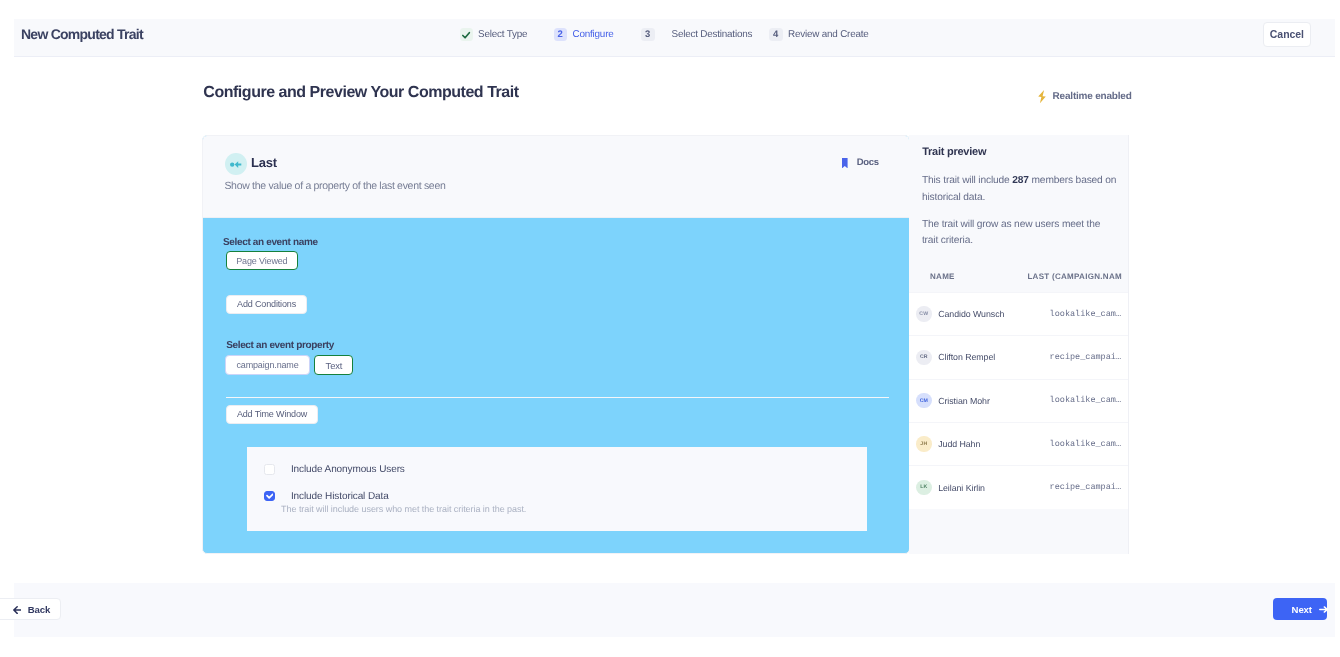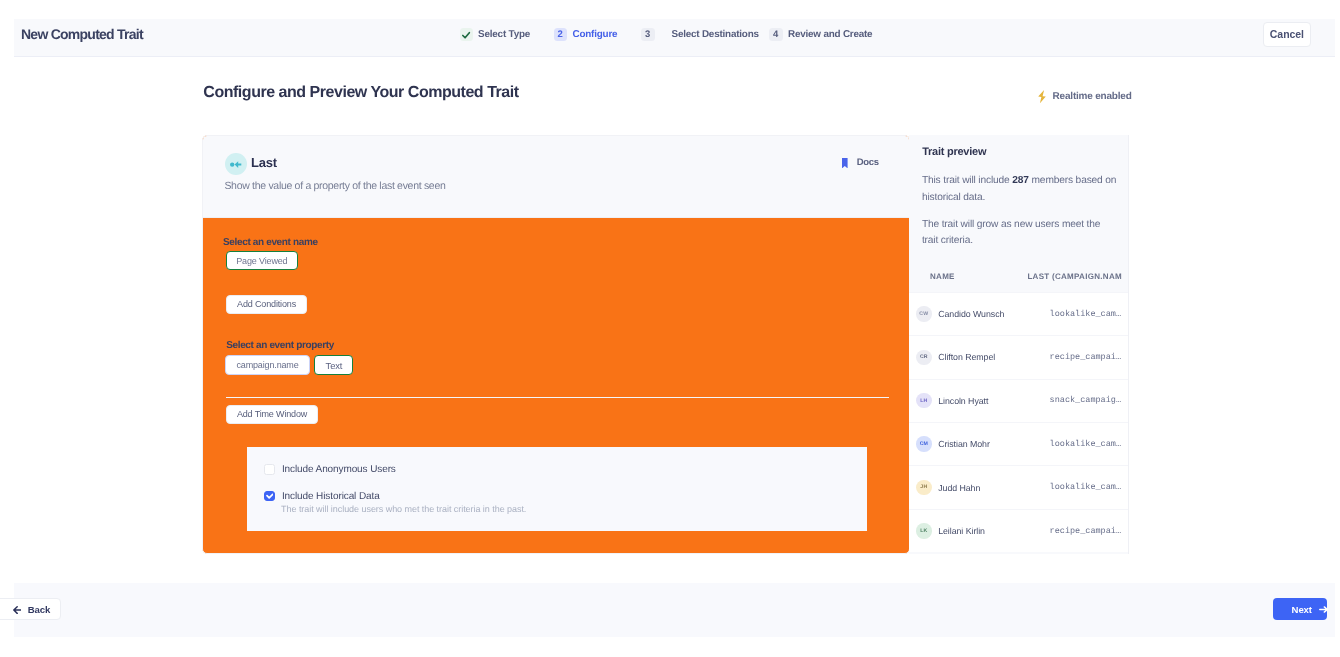--- a/index.html
+++ b/index.html
@@ -34,21 +34,21 @@
   .step { position: absolute; top: 8.7px; display: flex; align-items: center; }
   .step-badge {
     width: 13.5px; height: 13.5px; border-radius: 3.5px;
     display: flex; align-items: center; justify-content: center;
     font-size: 9.5px; font-weight: 700; line-height: 1;
     background: #eceef4; color: #565d7d;
     flex: none;
   }
   .step-badge.done { background: #eaf4ee; color: #1d6b40; }
   .step-badge.active { background: #dde2fc; color: #4a63e7; }
-  .step-label { font-size: 9.9px; font-weight: 700; color: #565d7d; letter-spacing: -0.2px; white-space: nowrap; }
+  .step-label { font-size: 9.9px; font-weight: 400; color: #565d7d; letter-spacing: -0.2px; white-space: nowrap; }
   .step-label.active { color: #4560e8; }
   .check-ico { display:block; }
 
   .cancel-btn {
     position: absolute; left: 1248.9px; top: 3.2px;
     width: 48px; height: 24.5px;
     background: #ffffff; border: 1px solid #ebedf2; border-radius: 4px;
     font-size: 10.5px; font-weight: 700; color: #4a5173; letter-spacing: -0.05px;
     display: flex; align-items: center; justify-content: center;
     font-family: "Liberation Sans", sans-serif;
@@ -63,21 +63,21 @@
   .realtime {
     position: absolute; left: 1024.2px; top: 70.5px;
     display: flex; align-items: center;
   }
   .realtime-label { font-size: 10px; font-weight: 700; color: #646b88; letter-spacing: -0.2px; margin-left: 6px; margin-top: 1px; }
 
   
   .card {
     position: absolute; left: 188px; top: 116px;
     width: 708px; height: 419px;
-    background: #f97316;
+    background: #7dd3fc;
     border: 1px solid #f1f2f6;
     border-radius: 5px;
     overflow: hidden;
   }
   .card-head {
     position: absolute; left: 0; top: 0; width: 100%; height: 82px;
     background: #f8f9fc; border-bottom: 1px solid #eef0f5;
   }
   .card-head-icon {
     position: absolute; left: 22.4px; top: 17.4px;
@@ -125,21 +125,21 @@
     width: 619.7px; height: 83.9px;
     background: #f8f9fd;
   }
   .cbrow { position: absolute; display: flex; align-items: flex-start; }
   .cbox {
     width: 10.8px; height: 10.8px; border-radius: 2.5px;
     border: 1px solid #e6e8ee; background: #fff;
     flex: none; margin-top: 0px;
   }
   .cbox.checked { background: #3d64f5; border-color: #3d64f5; border-radius: 3px; display:flex; align-items:center; justify-content:center; }
-  .cblabel { font-size: 10px; letter-spacing: -0.1px; color: #434a68; margin-left: 7px; line-height: 11px; }
+  .cblabel { font-size: 10px; letter-spacing: -0.1px; color: #434a68; margin-left: 16px; line-height: 11px; }
   .cbsub { position: absolute; font-size: 9px; letter-spacing: -0.05px; color: #aab1c2; }
 
   
   .preview {
     position: absolute; left: 895px; top: 116px; width: 220.3px; height: 419px;
     background: #f8f9fc;
     border-right: 1px solid #eff0f5;
     overflow: hidden;
   }
   .preview-title {
@@ -309,25 +309,20 @@
             <span class="pav" style="background:#ecedf3;color:#868da6">CW</span>
             <span class="pname">Candido Wunsch</span>
             <span class="pval">lookalike_cam…</span>
           </div>
           <div class="prow">
             <span class="pav" style="background:#ecedf3;color:#656c85">CR</span>
             <span class="pname">Clifton Rempel</span>
             <span class="pval">recipe_campai…</span>
           </div>
           <div class="prow">
-            <span class="pav" style="background:#e4e2f8;color:#6c63c4">LH</span>
-            <span class="pname">Lincoln Hyatt</span>
-            <span class="pval">snack_campaig…</span>
-          </div>
-          <div class="prow">
             <span class="pav" style="background:#d6dffc;color:#3a5fdc">CM</span>
             <span class="pname">Cristian Mohr</span>
             <span class="pval">lookalike_cam…</span>
           </div>
           <div class="prow">
             <span class="pav" style="background:#faecc9;color:#8d7a4c">JH</span>
             <span class="pname">Judd Hahn</span>
             <span class="pval">lookalike_cam…</span>
           </div>
           <div class="prow">

